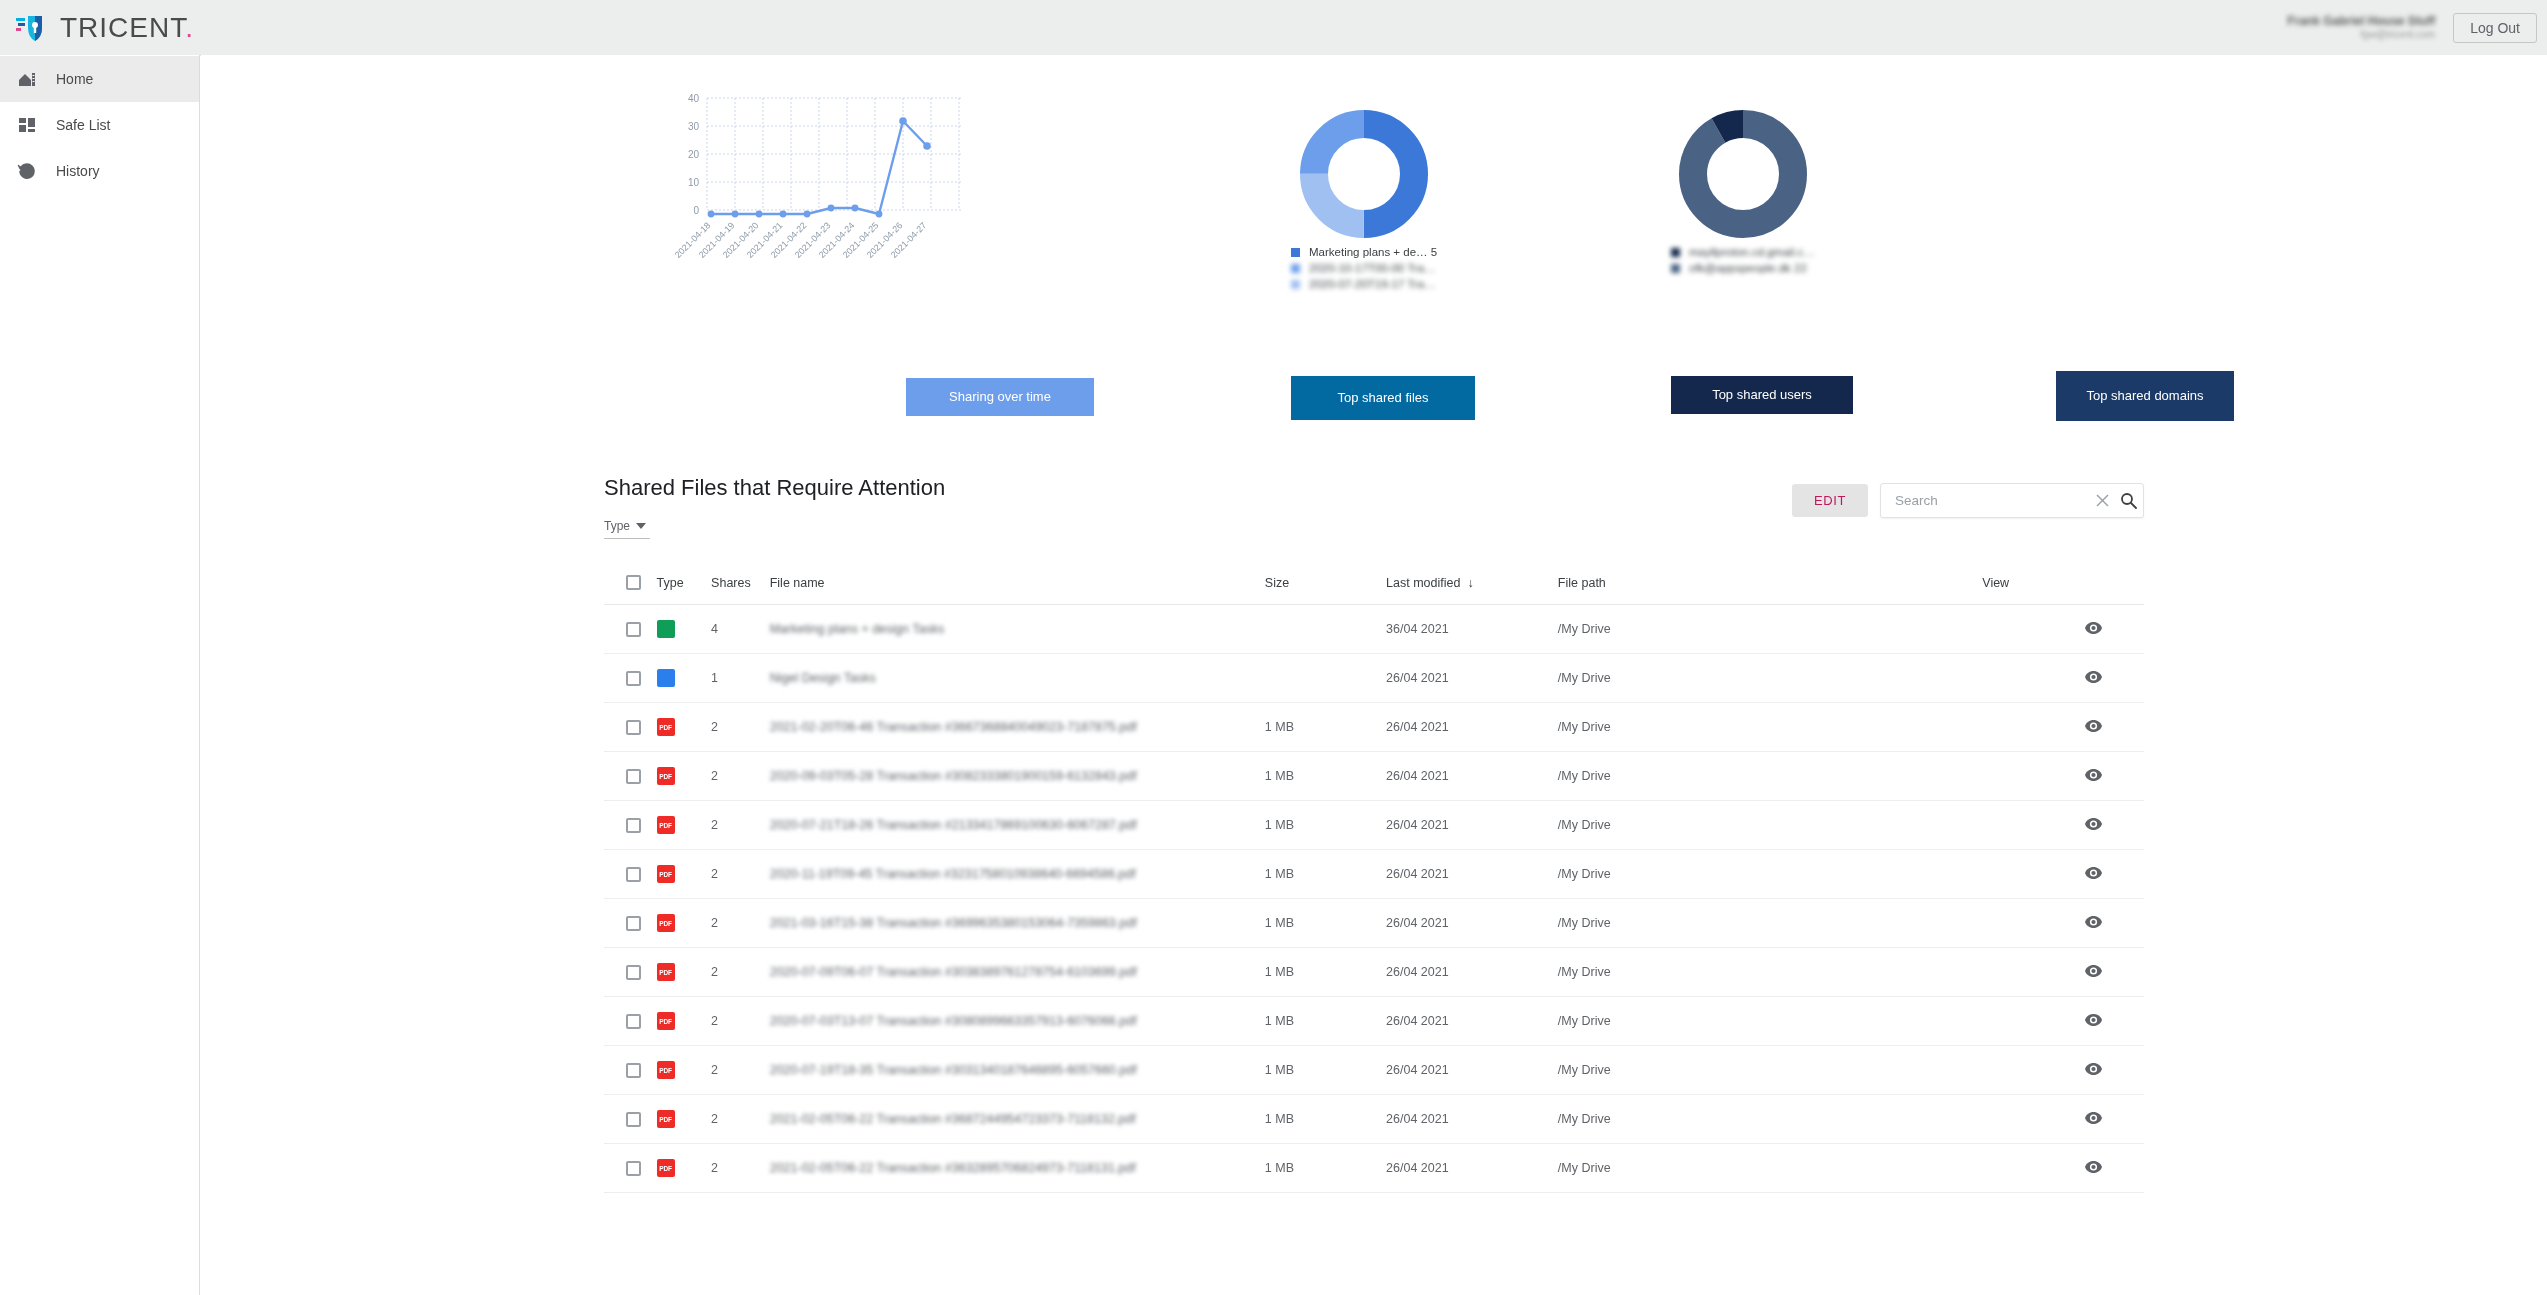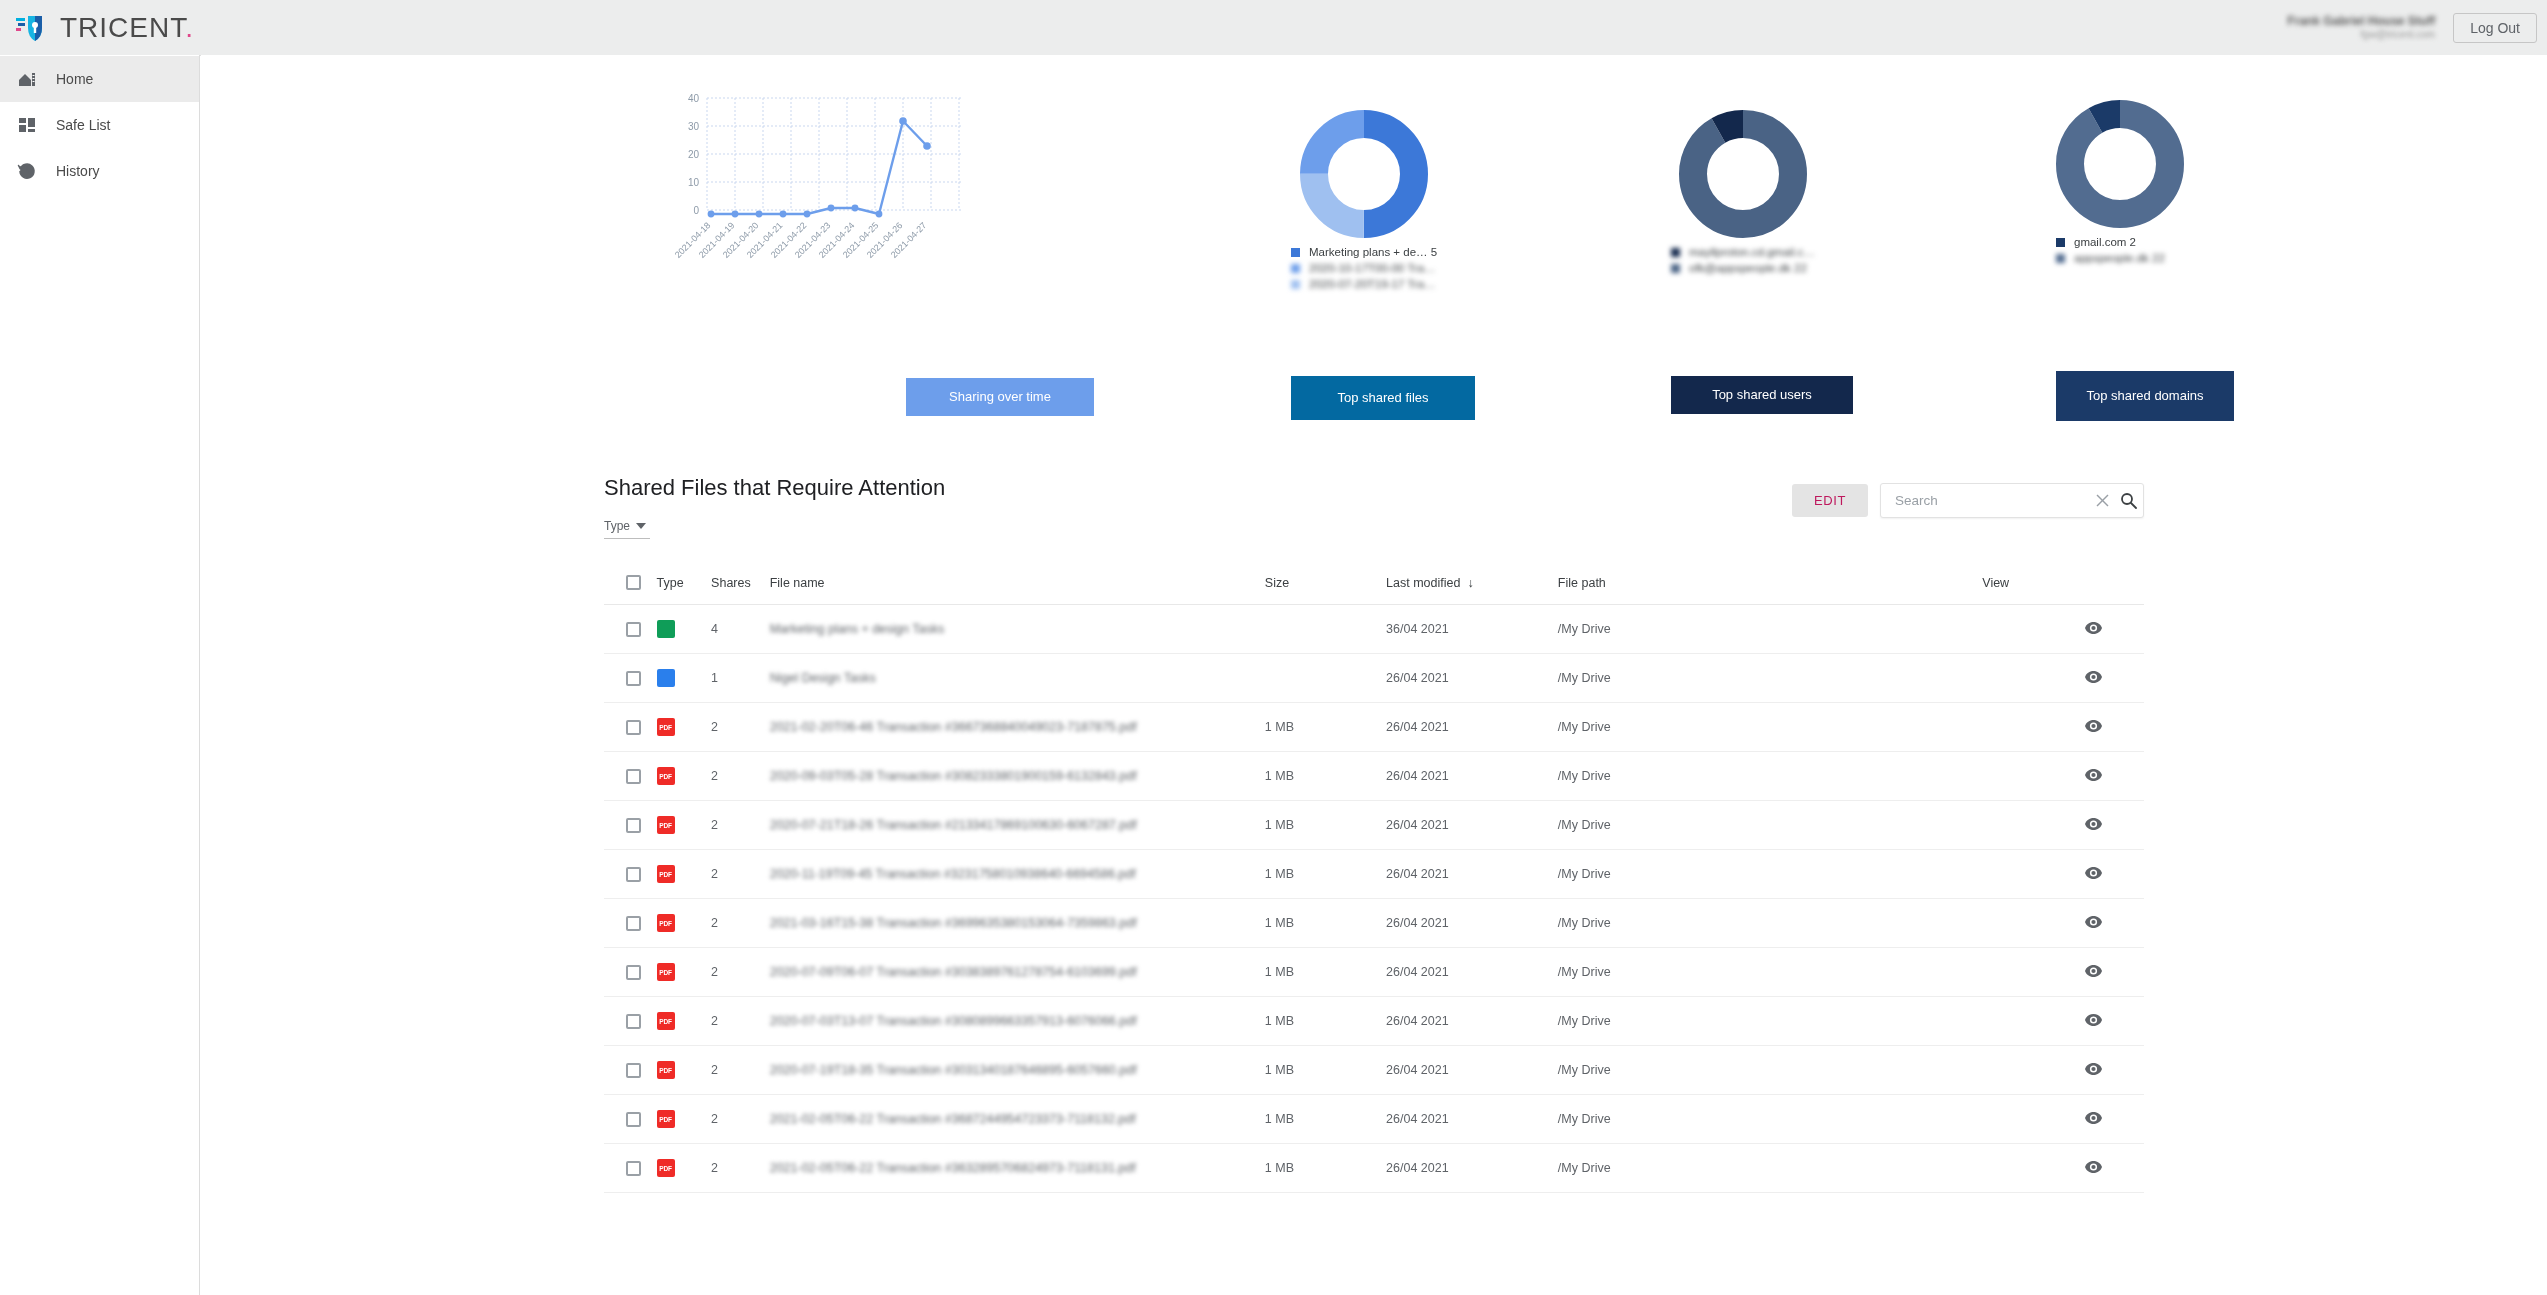--- a/index.html
+++ b/index.html
@@ -300,38 +300,20 @@
           <span class="legend-swatch" style="background:#13284c"></span>
           <span>mayllproton.cd.gmail.c…</span>
         </div>
         <div class="legend-row blurtxt">
           <span class="legend-swatch" style="background:#4a6385"></span>
           <span>ofk@appspeople.dk  22</span>
         </div>
       </div>
     </div>
 
-    <div class="chart-cell donut-cell" style="left:1855px; top:45px;">
-      <div class="donut" style="width:128px;height:128px;margin:0 auto;">
-        <svg width="128" height="128" viewBox="0 0 128 128">
-          <circle cx="64" cy="64" r="50" fill="none" stroke="#526c90" stroke-width="28" stroke-dasharray="288 26" transform="rotate(-90 64 64)"></circle>
-          <circle cx="64" cy="64" r="50" fill="none" stroke="#1b3a68" stroke-width="28" stroke-dasharray="26 288" stroke-dashoffset="-288" transform="rotate(-90 64 64)"></circle>
-        </svg>
-      </div>
-      <div class="legend">
-        <div class="legend-row">
-          <span class="legend-swatch" style="background:#1b3a68"></span>
-          <span>gmail.com  2</span>
-        </div>
-        <div class="legend-row blurtxt">
-          <span class="legend-swatch" style="background:#526c90"></span>
-          <span>appspeople.dk  22</span>
-        </div>
-      </div>
-    </div>
 
     <button class="chart-btn" style="left:705px; top:323px; width:188px; height:38px; background:#6d9eeb;">Sharing over time</button>
     <button class="chart-btn" style="left:1090px; top:321px; width:184px; height:44px; background:#0369a1;">Top shared files</button>
     <button class="chart-btn" style="left:1470px; top:321px; width:182px; height:38px; background:#13284c;">Top shared users</button>
     <button class="chart-btn" style="left:1855px; top:316px; width:178px; height:50px; background:#1b3a68;">Top shared domains</button>
   </div>
 
   <div class="section">
     <div class="section-title">Shared Files that Require Attention</div>
 

